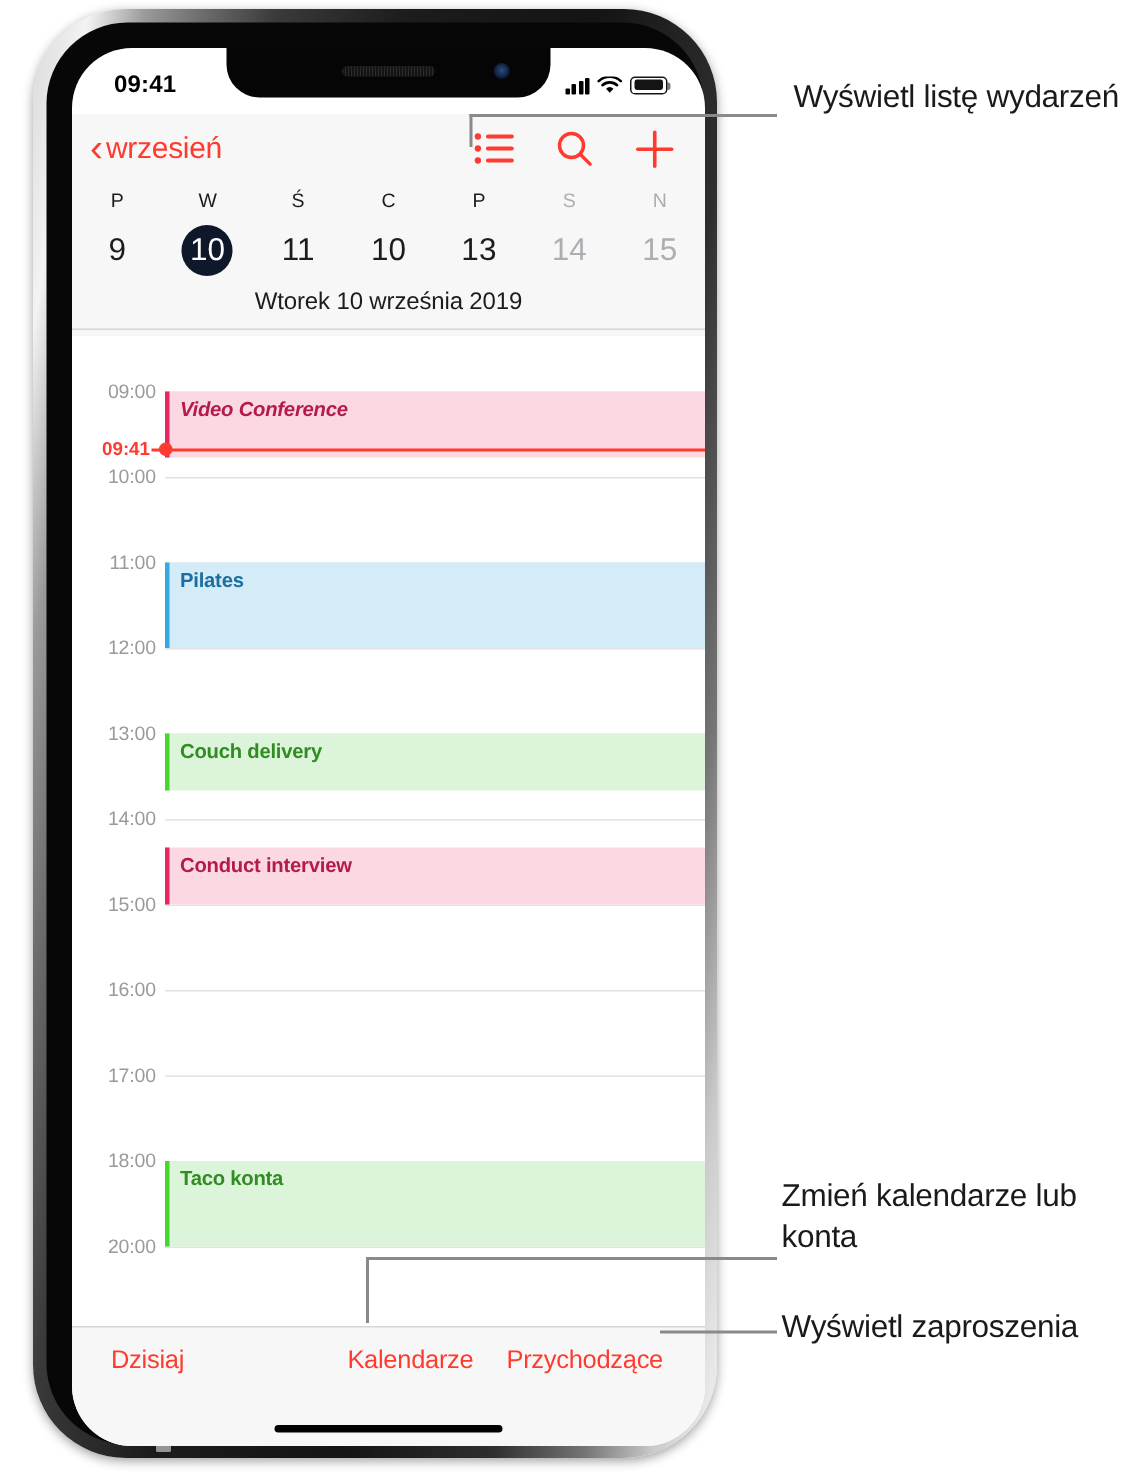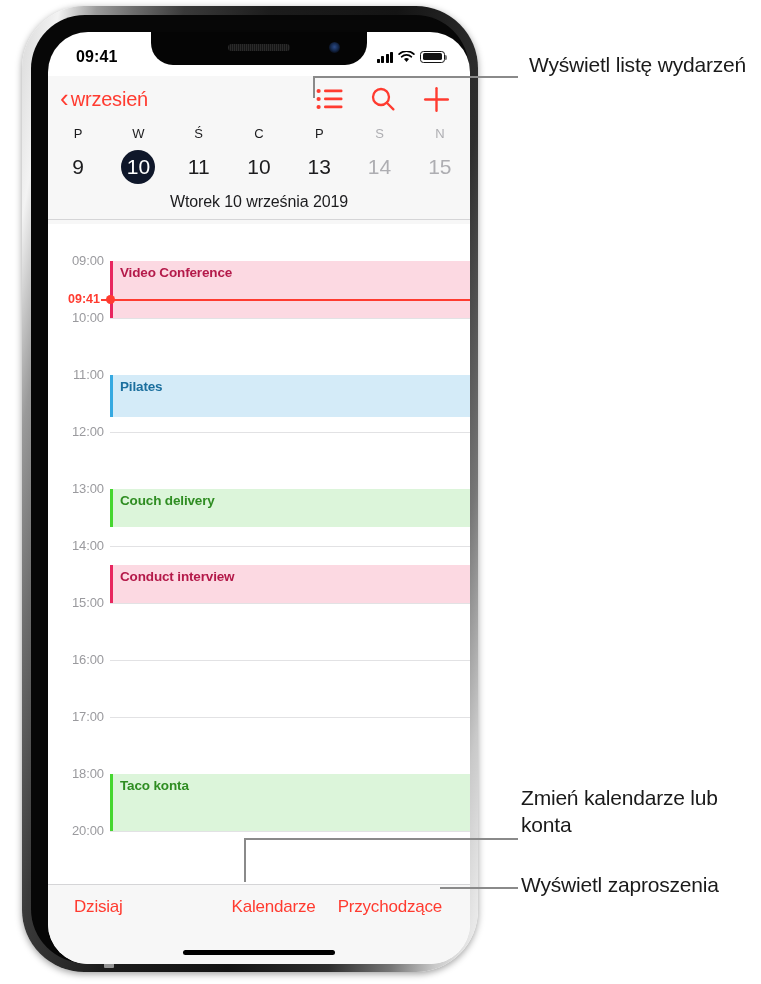--- a/index.html
+++ b/index.html
@@ -503,24 +503,24 @@
             <div class="hour-line"></div>
           </div>
           <div class="hour-row" style="top: 527px;">
             <div class="hour-label">18:00</div>
             <div class="hour-line"></div>
           </div>
           <div class="hour-row" style="top: 584px;">
             <div class="hour-label">20:00</div>
             <div class="hour-line"></div>
           </div>
-          <div class="event" style="top: 14px; height: 57px; background: rgb(252, 217, 226); border-left-color: rgb(232, 38, 95);">
+          <div class="event" style="top: 14px; height: 44px; background: rgb(252, 217, 226); border-left-color: rgb(232, 38, 95); font-style: italic;">
             <div class="event-title" style="color: rgb(180, 26, 74);">Video Conference</div>
           </div>
-          <div class="event" style="top: 128px; height: 42px; background: rgb(212, 235, 248); border-left-color: rgb(54, 169, 225);">
+          <div class="event" style="top: 128px; height: 57px; background: rgb(212, 235, 248); border-left-color: rgb(54, 169, 225);">
             <div class="event-title" style="color: rgb(27, 111, 158);">Pilates</div>
           </div>
           <div class="event" style="top: 242px; height: 38px; background: rgb(220, 245, 218); border-left-color: rgb(69, 214, 47);">
             <div class="event-title" style="color: rgb(47, 141, 34);">Couch delivery</div>
           </div>
           <div class="event" style="top: 318px; height: 38px; background: rgb(252, 217, 226); border-left-color: rgb(232, 38, 95);">
             <div class="event-title" style="color: rgb(180, 26, 74);">Conduct interview</div>
           </div>
           <div class="event" style="top: 527px; height: 57px; background: rgb(220, 245, 218); border-left-color: rgb(69, 214, 47);">
             <div class="event-title" style="color: rgb(47, 141, 34);">Taco konta</div>

